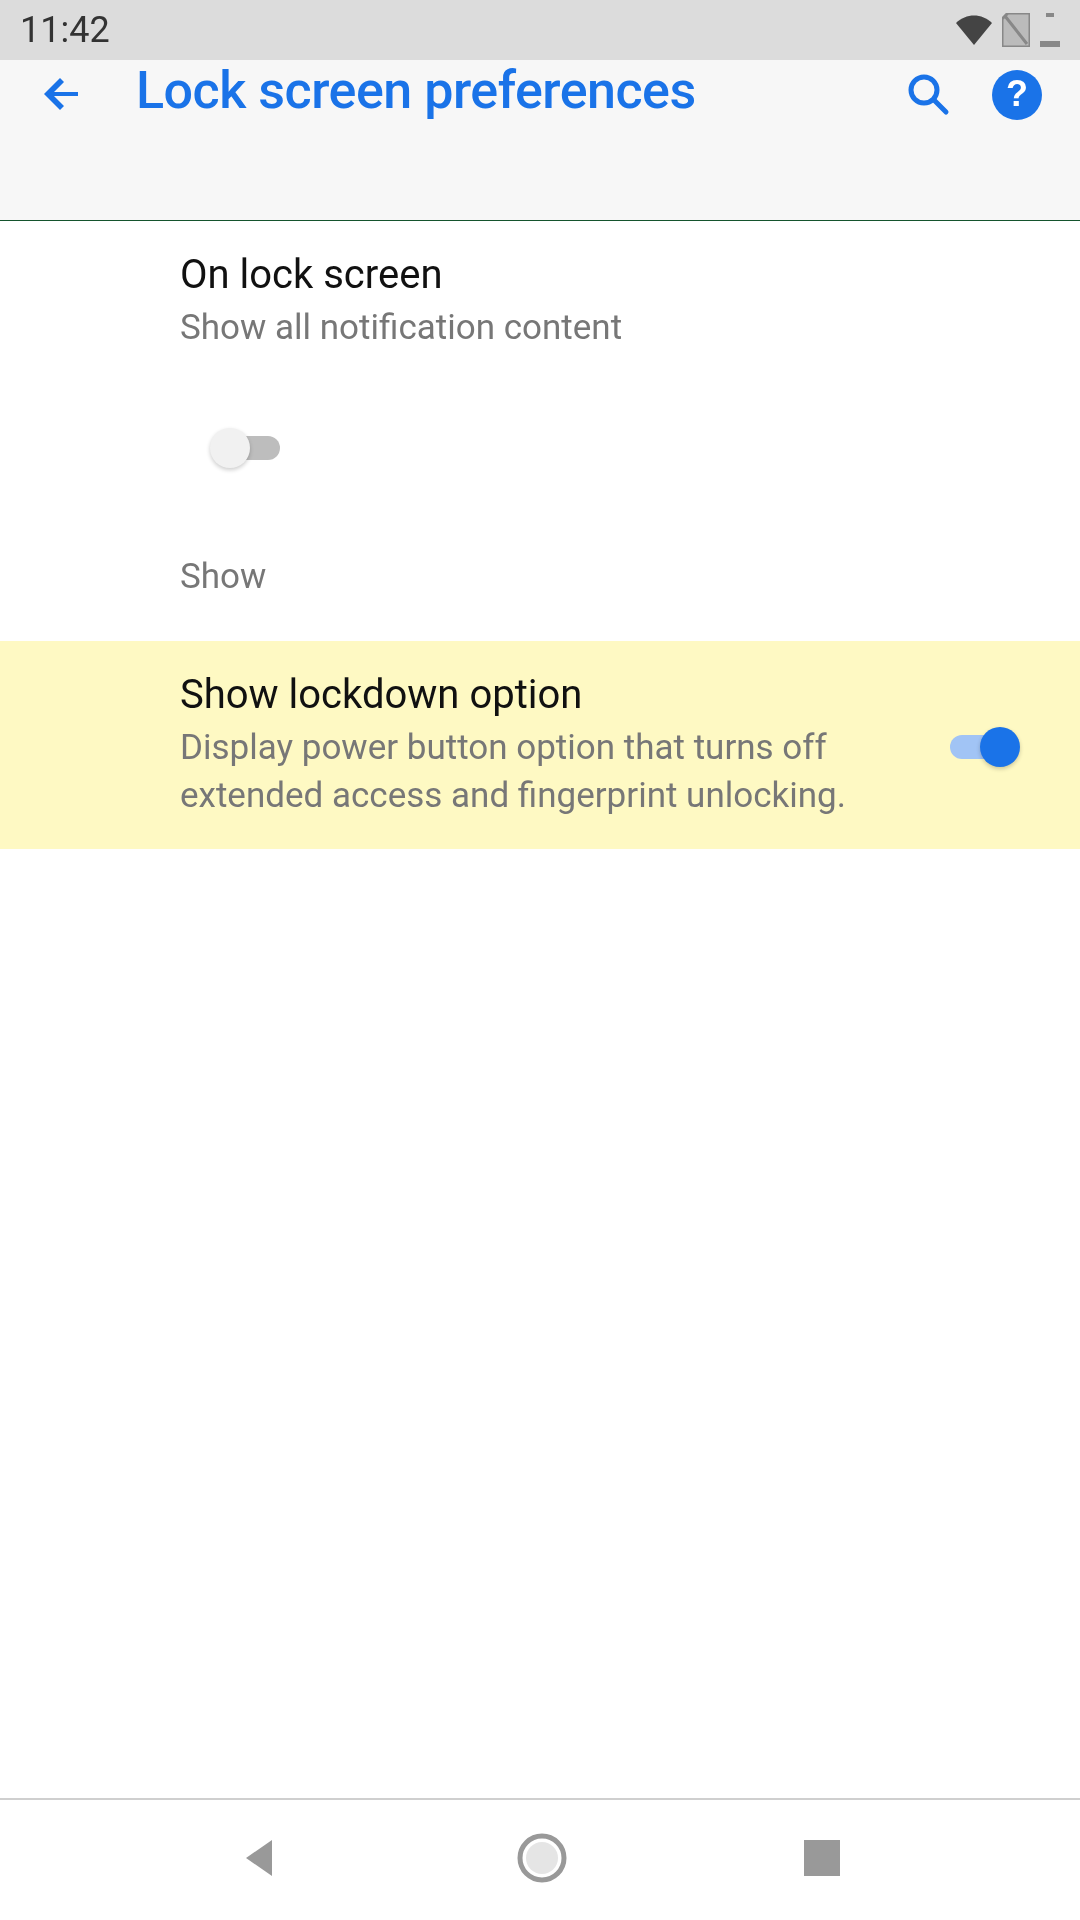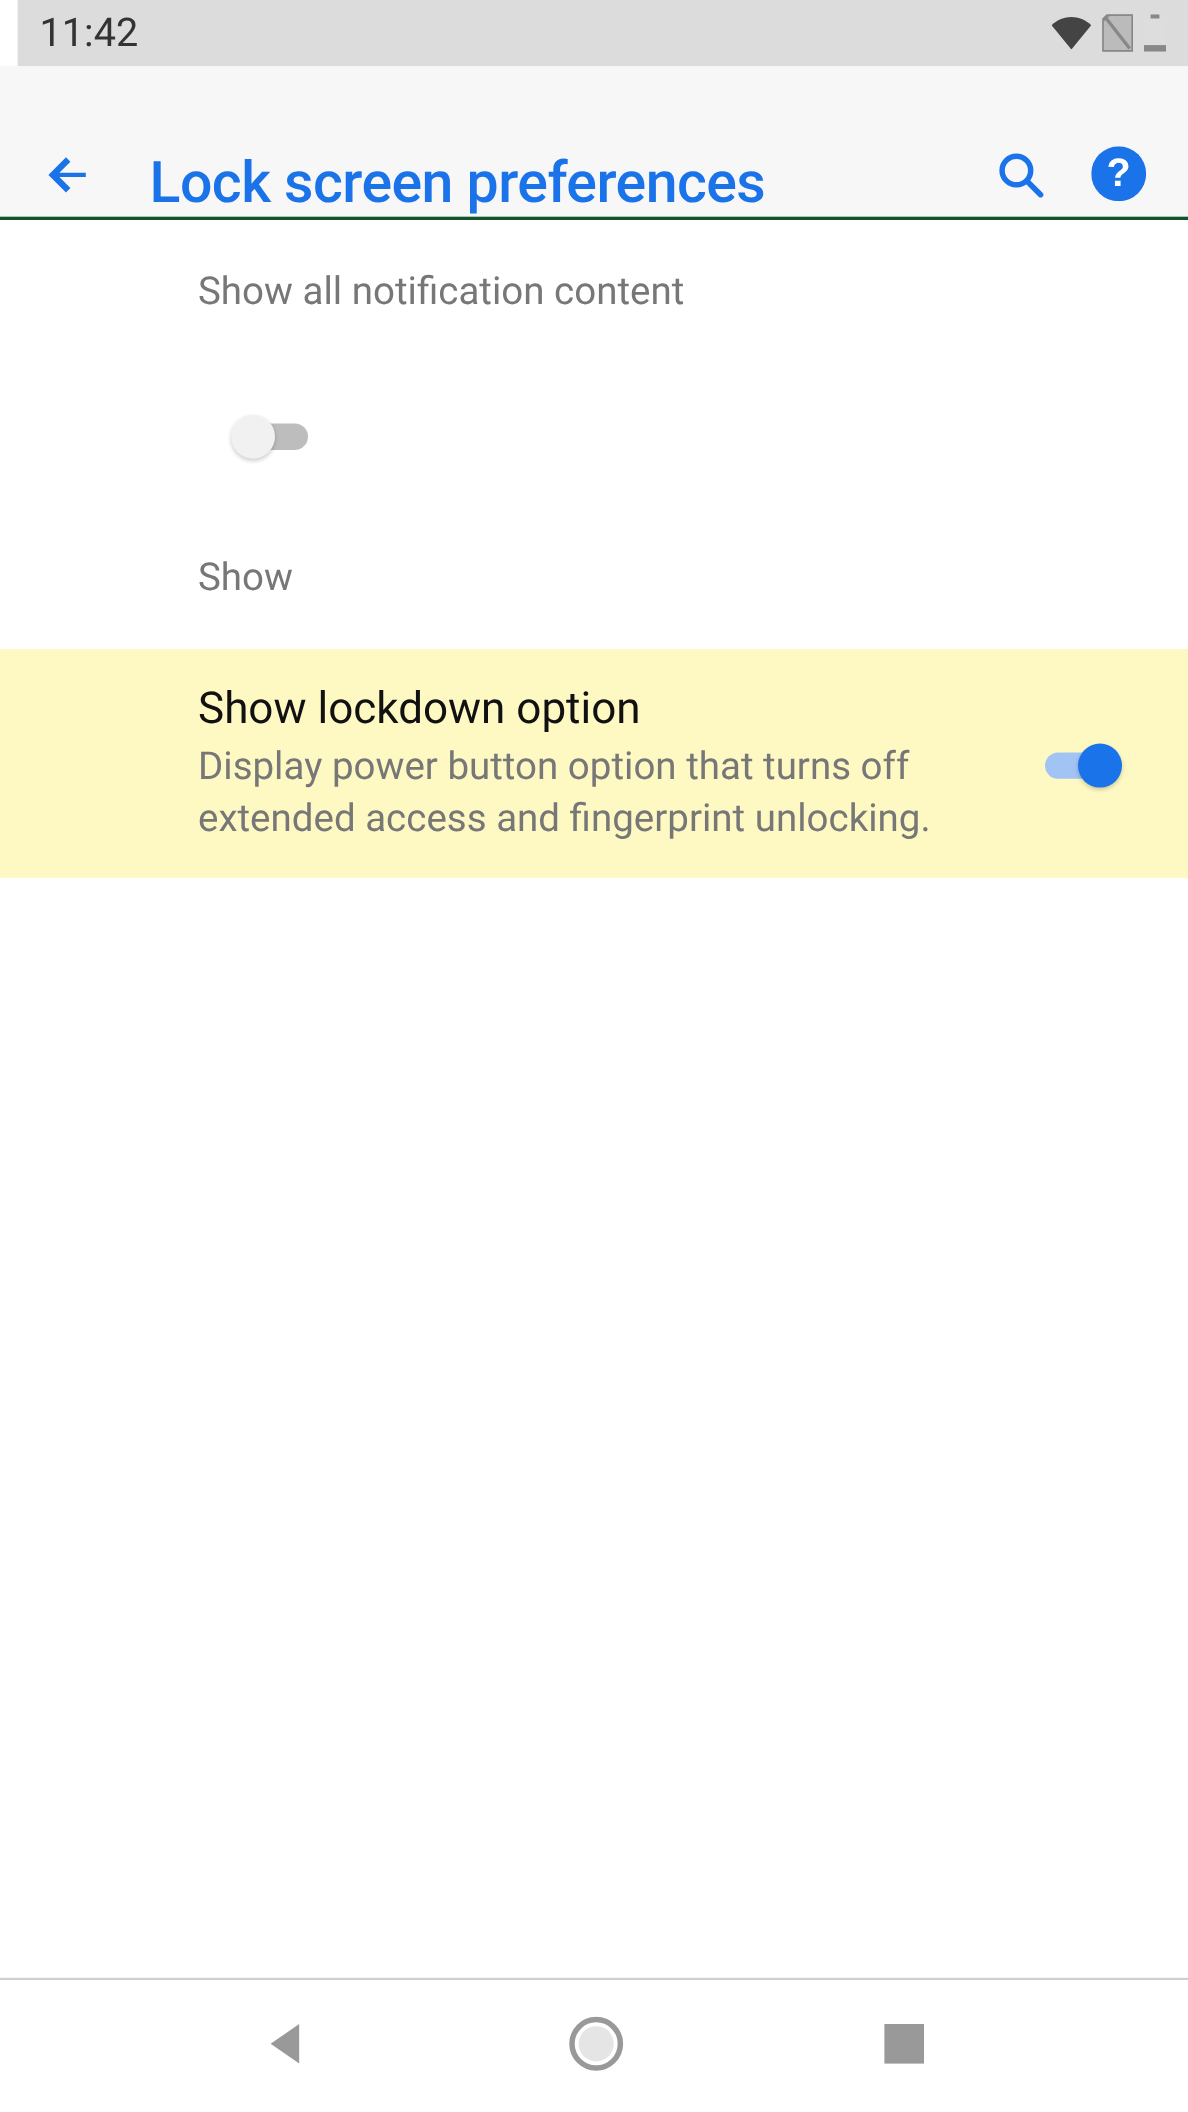--- a/index.html
+++ b/index.html
@@ -11,39 +11,38 @@
       overflow: hidden;
       position: relative;
     }
     .status-bar {
       height: 60px;
       background: #dcdcdc;
       display: flex;
       align-items: center;
       justify-content: space-between;
       padding: 0 20px;
-      margin-left: 16px;
     }
     .status-time {
       font-size: 36px;
       color: #333;
       font-weight: 400;
     }
     .status-icons {
       display: flex;
       align-items: center;
       gap: 10px;
     }
     .action-bar {
-      height: 140px;
+      height: 161px;
       background: #f7f7f7;
       display: flex;
-      align-items: flex-end;
+      align-items: flex-start;
       padding: 0 28px;
-      border-bottom: 3px solid #14532d;
+      border-bottom: 1px solid #14532d;
     }
     .back-button {
       cursor: pointer;
       padding: 10px;
       margin-right: 40px;
     }
     .page-title {
       flex: 1;
       font-size: 52px;
       font-weight: 500;
@@ -176,20 +175,21 @@
         <circle cx="25" cy="25" r="25" fill="#1a73e8"></circle>
         <text x="25" y="36" font-size="36" font-weight="bold" fill="#fff" text-anchor="middle" font-family="Arial">?</text>
       </svg>
   </div>
 </div>
 
 <div class="content">
 
   <div class="pref-row">
     <div class="pref-text">
+      <span class="pref-title">On lock screen</span>
       <span class="pref-subtitle">Show all notification content</span>
     </div>
   </div>
 
   <div class="pref-row">
     <div class="pref-control">
       <div class="switch off">
         <div class="switch-track"></div>
         <div class="switch-thumb"></div>
       </div>

